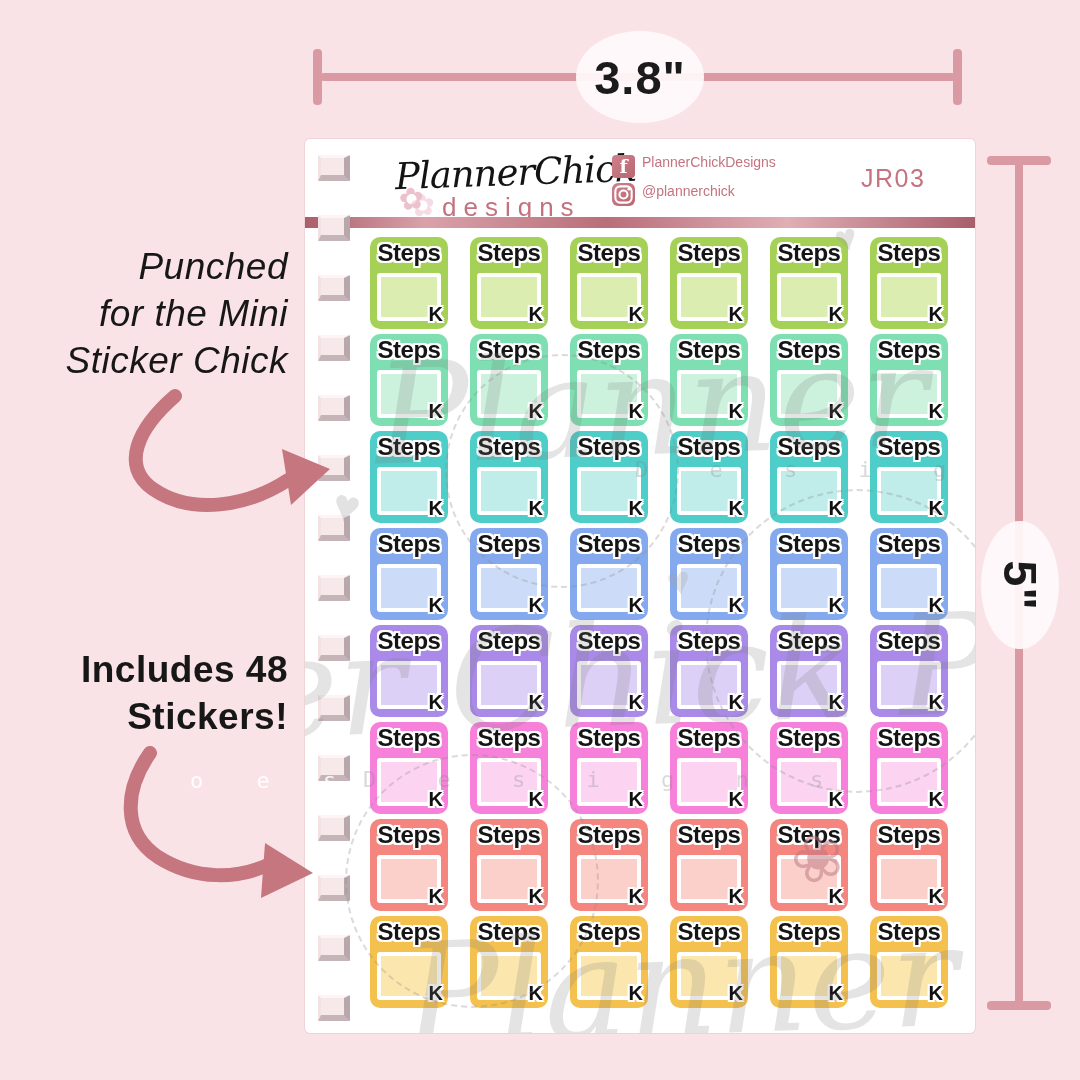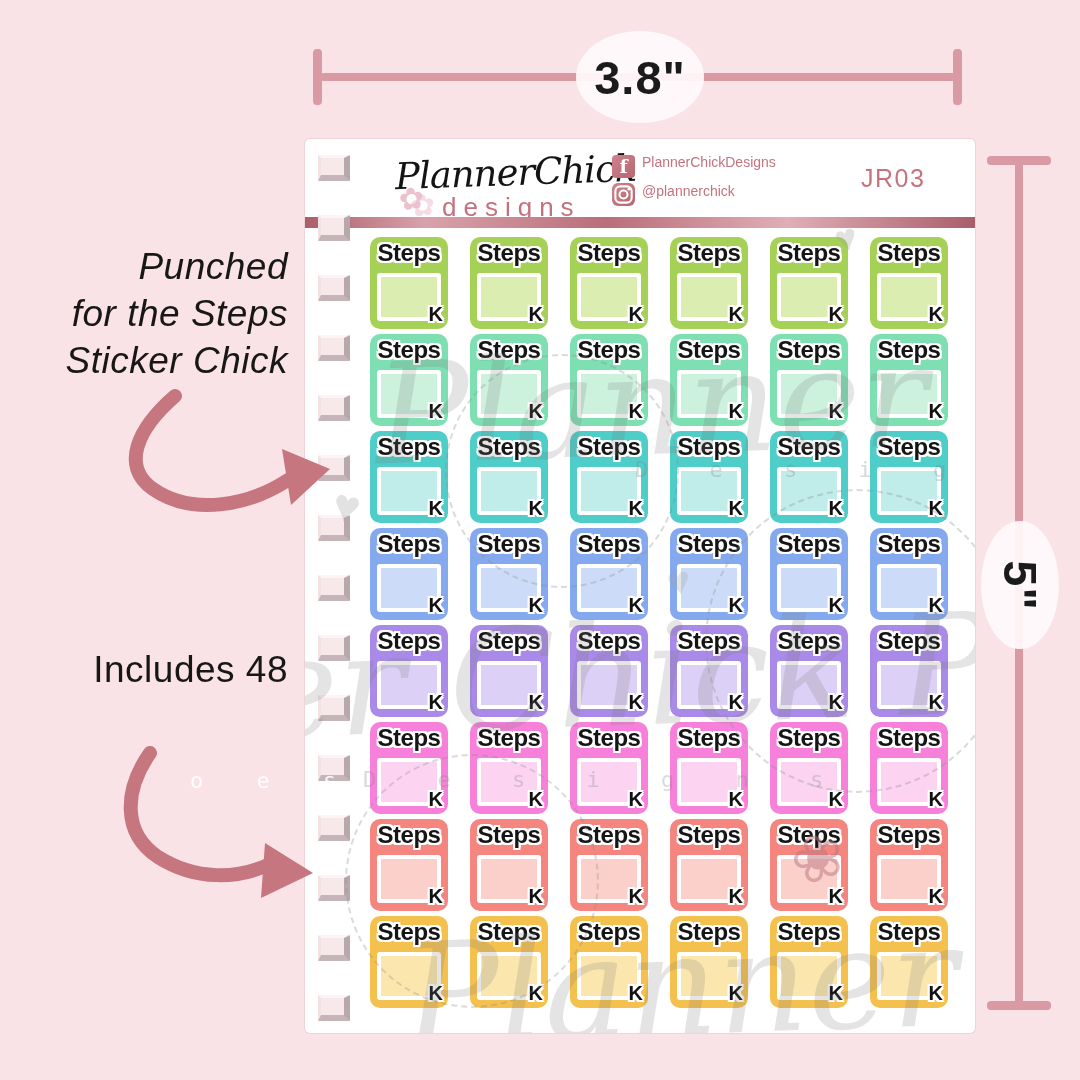--- a/index.html
+++ b/index.html
@@ -18,21 +18,21 @@
     display:flex;align-items:center;justify-content:center;z-index:3;}
   .dim-ellipse-h{left:576px;top:31px;width:128px;height:92px;}
   .dim-ellipse-v{left:981px;top:521px;width:78px;height:128px;}
   .dim-text{font-size:47px;font-weight:600;color:#1b1b1b;letter-spacing:1px;}
   .rot90{transform:rotate(90deg);}
 
   
   .note{position:absolute;left:10px;width:278px;text-align:right;color:#171717;
     font-size:37px;line-height:47px;letter-spacing:0.5px;}
   .note-punched{top:243px;font-style:italic;}
-  .note-includes{top:646px;}
+  .note-includes{top:646px;font-weight:bold;}
 
   
   .arrows{position:absolute;left:0;top:0;z-index:6;pointer-events:none;}
 
   
   .sheet{position:absolute;left:305px;top:139px;width:670px;height:894px;background:#ffffff;
     border-radius:5px;overflow:hidden;z-index:2;box-shadow:0 0 0 1px rgba(190,140,150,0.18);}
 
   
   .logo-script{position:absolute;left:90px;top:12px;font-family:"DejaVu Serif",serif;
@@ -98,25 +98,26 @@
 
   <div class="dim-piece dimright-line" style="background: rgb(217, 154, 164);"></div>
   <div class="dim-piece cap-t" style="background: rgb(217, 154, 164);"></div>
   <div class="dim-piece cap-b" style="background: rgb(217, 154, 164);"></div>
   <div class="dim-ellipse dim-ellipse-v">
     <span class="dim-text rot90">5"</span>
   </div>
 
   <div class="note note-punched">
     <div>Punched</div>
-    <div>for the Steps</div>
+    <div>for the Mini</div>
     <div>Sticker Chick</div>
   </div>
   <div class="note note-includes">
     <div>Includes 48</div>
+    <div>Stickers!</div>
   </div>
 
   <svg class="arrows" width="1080" height="1080" viewBox="0 0 1080 1080">
     <g>
       <path class="arrow-stroke" d="M175,396 C138,428 120,466 153,489 C192,516 248,506 288,480" fill="none" stroke-width="14" stroke-linecap="round" stroke="#c5767f"></path>
       <polygon class="arrow-fill" points="330,469 282,449 291,505" fill="#c5767f"></polygon>
     </g>
     <g>
       <path class="arrow-stroke" d="M150,753 C124,790 122,833 158,857 C196,881 238,879 270,864" fill="none" stroke-width="14" stroke-linecap="round" stroke="#c5767f"></path>
       <polygon class="arrow-fill" points="313,873 265,843 261,898" fill="#c5767f"></polygon>

